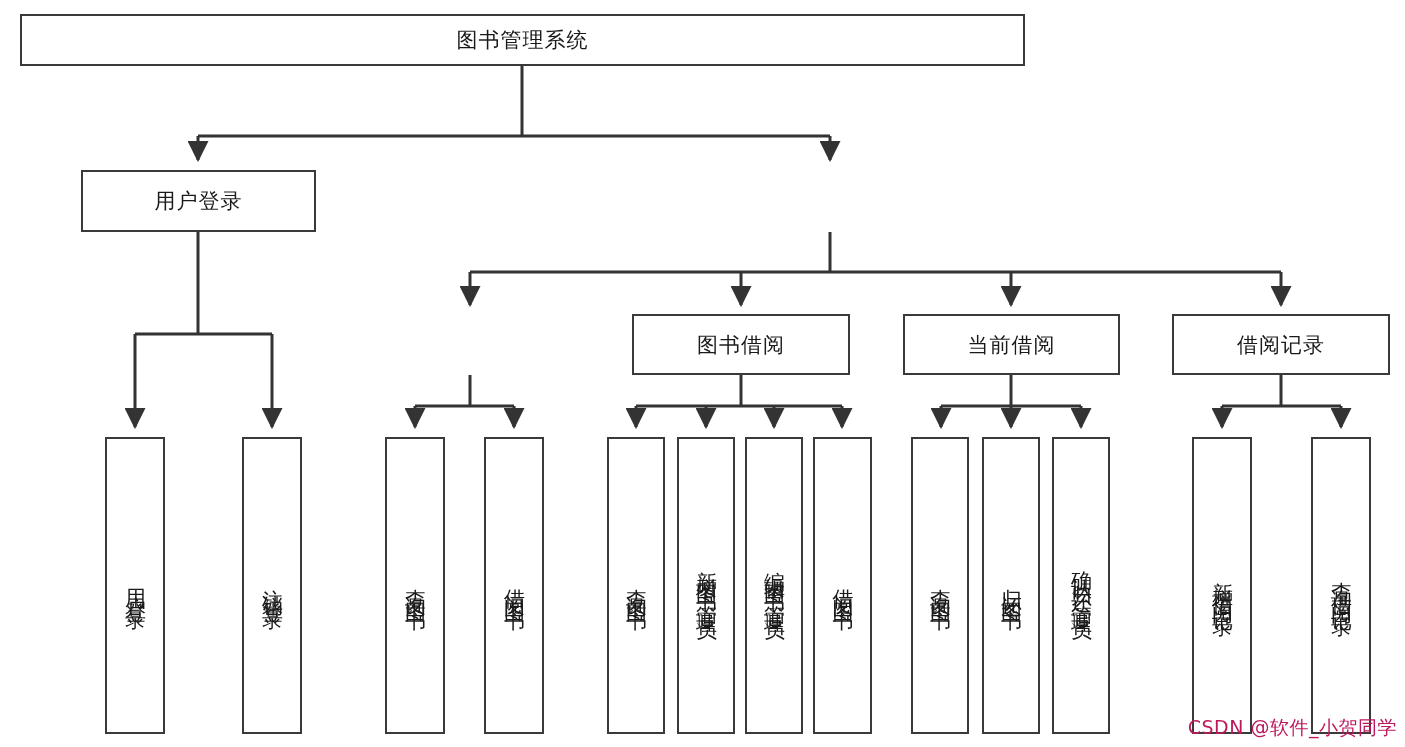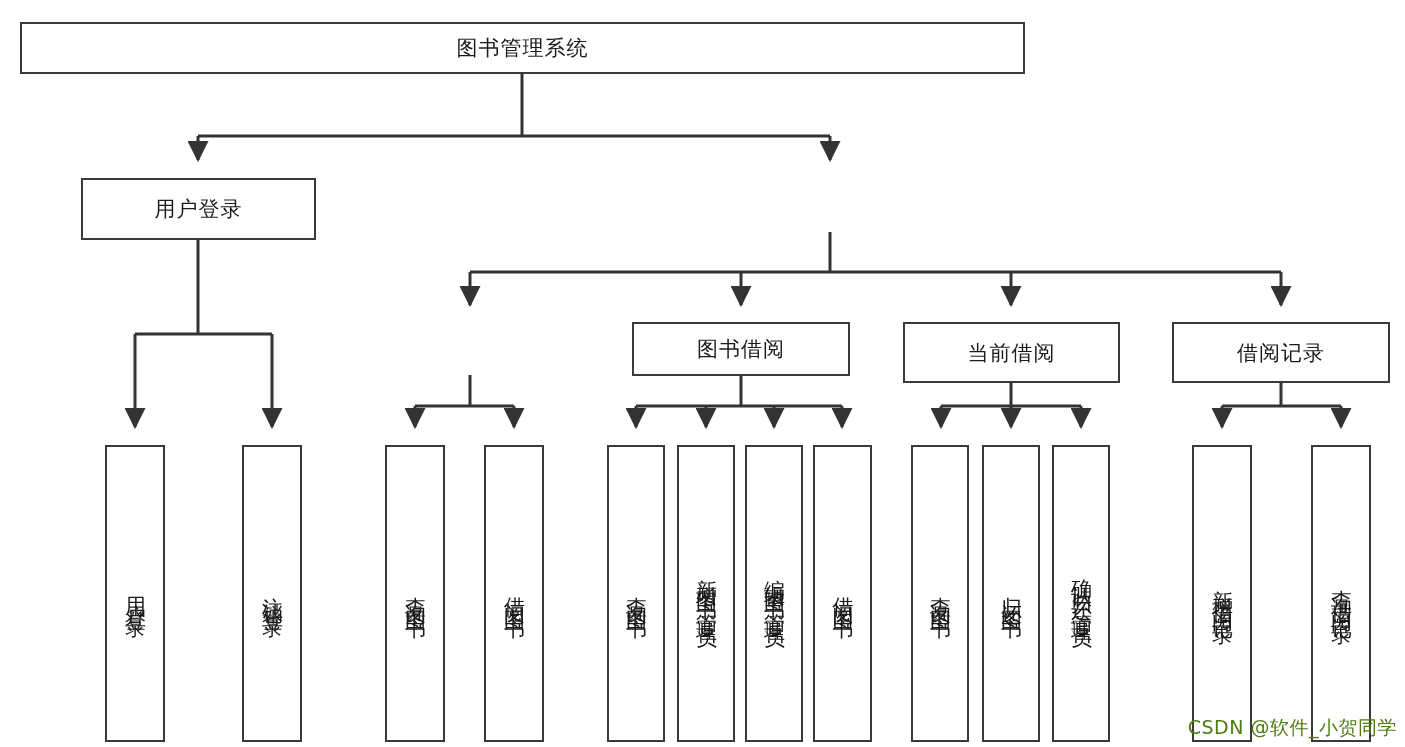--- a/index.html
+++ b/index.html
@@ -27,42 +27,41 @@
   }
   .node {
     position: absolute;
     box-sizing: border-box;
     background: #ffffff;
     border: 2px solid #3a3a3a;
     display: flex;
     align-items: center;
     justify-content: center;
     color: #1a1a1a;
-    margin-top: 8px;
   }
   .node.horiz {
     font-size: 21px;
     letter-spacing: 1px;
   }
   .node.vert {
     font-size: 21px;
   }
   .node.vert .vlabel {
     writing-mode: vertical-rl;
     text-orientation: upright;
     letter-spacing: 7px;
     line-height: 1;
     white-space: nowrap;
   }
   .watermark {
     position: absolute;
     right: 8px;
     bottom: 6px;
     font-size: 19px;
-    color: #4d7c0f;
+    color: #be185d;
     letter-spacing: 0.5px;
     white-space: nowrap;
   }
 </style>
 </head>
 <body>
 
 <div id="canvas">
 
   <svg class="edges" viewBox="0 0 1405 747">
@@ -116,21 +115,21 @@
   </svg>
 
   <div class="node horiz" style="left:20px; top:14px; width:1005px; height:52px;">
     <span>图书管理系统</span>
   </div>
 
   <div class="node horiz" style="left:81px; top:170px; width:235px; height:62px;">
     <span>用户登录</span>
   </div>
 
-  <div class="node horiz" style="left:632px; top:314px; width:218px; height:54px;">
+  <div class="node horiz" style="left:632px; top:314px; width:218px; height:61px;">
     <span>图书借阅</span>
   </div>
   <div class="node horiz" style="left:903px; top:314px; width:217px; height:61px;">
     <span>当前借阅</span>
   </div>
   <div class="node horiz" style="left:1172px; top:314px; width:218px; height:61px;">
     <span>借阅记录</span>
   </div>
 
   <div class="node vert" style="left:105px; top:437px; width:60px; height:297px;">

